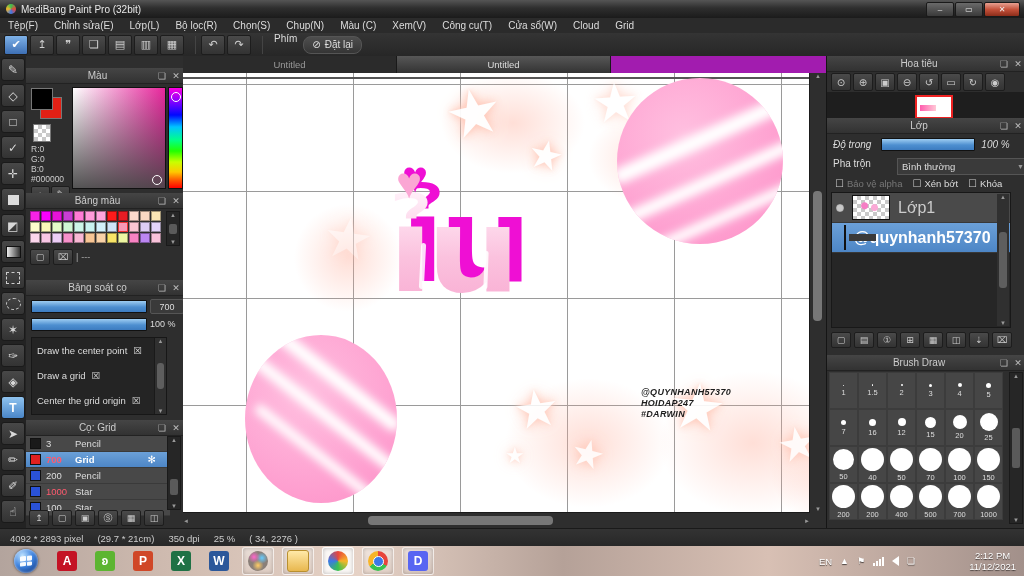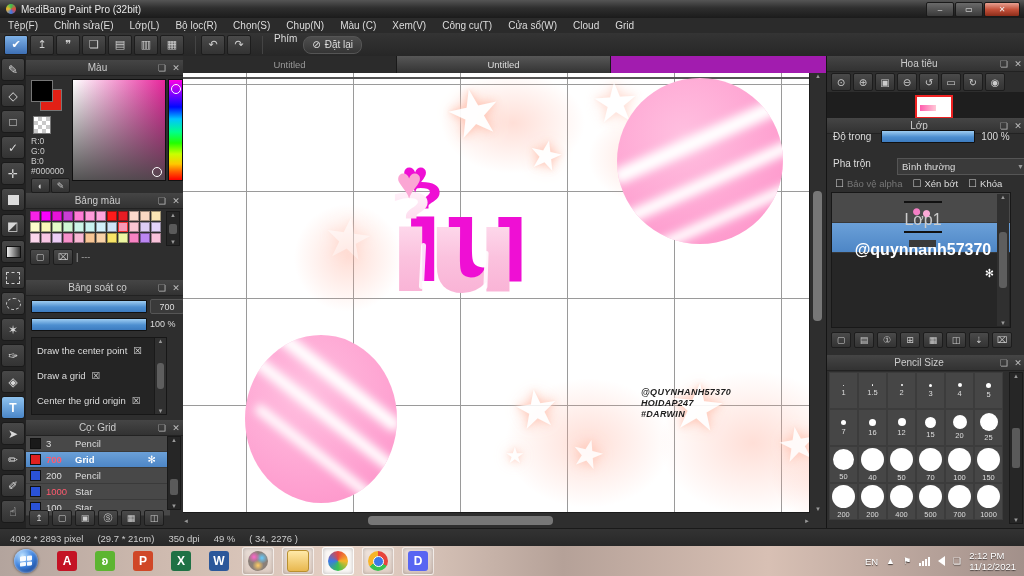--- a/index.html
+++ b/index.html
@@ -101,21 +101,21 @@
   #nav-icons{position:absolute;left:4px;top:17px;display:flex;gap:2px;align-items:center;}
   .nbtn{width:18px;height:16px;border:1px solid #1d1d1d;border-radius:2px;
     background:linear-gradient(#4a4a4a,#333);color:#ccc;font-size:10px;display:flex;align-items:center;justify-content:center;}
   #nav-strip{position:absolute;left:0;top:36px;width:100%;height:26px;background:#1e1e1e;}
   #nav-thumb{position:absolute;left:88px;top:3px;width:34px;height:20px;background:#fff;border:2px solid #e22;}
   #nav-thumb i{position:absolute;left:3px;top:8px;width:16px;height:6px;
     background:linear-gradient(90deg,#f39,#fbc);opacity:.8;}
   
   .lrow{display:flex;align-items:center;font-size:10px;color:#ddd;}
   #layer-list{position:absolute;left:4px;top:74px;width:178px;height:134px;background:#262626;border:1px solid #181818;}
-  .layer{height:29px;display:flex;align-items:center;gap:8px;border-bottom:1px solid #383838;background:#4a4a4a;padding-left:4px;flex-direction:column;}
+  .layer{height:29px;display:flex;align-items:center;gap:8px;border-bottom:1px solid #383838;background:#4a4a4a;padding-left:4px;}
   .layer.selected{background:linear-gradient(#6ba0d8,#4d86c6);color:#fff;font-weight:bold;}
   .layer .eye{width:8px;height:8px;border-radius:50%;background:#c9c9c9;box-shadow:0 0 1px #000 inset;}
   .layer .lth{width:36px;height:23px;border:1px solid #111;position:relative;}
   .layer .gear{margin-left:auto;margin-right:16px;color:#fff;font-size:11px;}
   .lscroll{position:absolute;right:1px;top:1px;width:12px;height:132px;background:#303030;
     display:flex;flex-direction:column;align-items:center;justify-content:space-between;font-size:6px;color:#999;}
   .lscroll .thumb{width:8px;height:56px;background:#5e5e5e;border-radius:3px;}
   #layer-tools{position:absolute;left:4px;top:214px;display:flex;gap:3px;align-items:center;}
   .chk{font-size:9.5px;display:flex;align-items:center;gap:3px;}
   .chk .box{font-size:10px;color:#ccc;}
@@ -183,21 +183,21 @@
     border:1px solid rgba(255,255,255,.5);box-shadow:inset 0 0 4px rgba(0,0,0,.25);}
   .task.bright{background:rgba(255,255,255,.85);}
   .appicon{width:20px;height:20px;border-radius:3px;display:flex;align-items:center;justify-content:center;
     font-size:12px;font-weight:bold;color:#fff;line-height:1;}
   #tray{margin-left:auto;display:flex;align-items:center;gap:8px;padding-right:8px;
     font-size:9.5px;color:#fff;text-shadow:0 1px 1px rgba(0,0,0,.6);}
   .trayglyph{font-size:9px;}
   .netbars{display:flex;align-items:flex-end;gap:1px;}
   .netbars i{width:2px;background:#fff;display:block;}
   .speaker{width:0;height:0;border:5px solid transparent;border-right:7px solid #fff;border-left:0;position:relative;}
-  #clock{text-align:left;line-height:11px;}
+  #clock{text-align:center;line-height:11px;margin-left:46px;}
 </style>
 </head>
 <body>
 
 <div class="abs" id="titlebar">
   <span id="appicon"></span>
   <span>MediBang Paint Pro (32bit)</span>
   <span class="winbtns">
     <span class="wbtn">–</span>
     <span class="wbtn">▭</span>
@@ -265,21 +265,21 @@
     <div class="tool">◈</div>
     <div class="tool active">T</div>
     <div class="tool">➤</div>
     <div class="tool">✏</div>
     <div class="tool">✐</div>
     <div class="tool">☝</div>
   </div>
 
 <div class="abs" id="leftdock">
 
-  <div class="panel" id="p-color" style="top:4px;height:137px;">
+  <div class="panel" id="p-color" style="top:12px;height:137px;">
     <div class="ptitle">
       <span class="ic"> </span>
         <span class="t">Màu</span>
       <span class="ic">❏</span>
       <span class="ic">✕</span>
     </div>
     <div class="swbg"></div>
     <div class="swfg"></div>
     <div class="swtr checker"></div>
     <div class="rgbtxt">
@@ -533,21 +533,21 @@
     </div>
   </div>
 
   <div class="panel" id="p-layers" style="top:62px;height:237px;">
     <div class="ptitle">
       <span class="ic"> </span>
         <span class="t">Lớp</span>
       <span class="ic">❏</span>
       <span class="ic">✕</span>
     </div>
-    <div class="lrow abs" style="left:6px;top:12px;width:186px;">
+    <div class="lrow abs" style="left:6px;top:20px;width:186px;font-style:italic;">
       <span>Độ trong</span>
       <span class="sl" style="width:92px;margin-left:10px;"></span>
       <span style="margin-left:6px;">100 %</span>
     </div>
     <div class="lrow abs" style="left:6px;top:40px;width:186px;position:absolute;">
       <span>Pha trộn</span>
       <span id="blend-box">
         <span>Bình thường</span>
           <span class="arr">▼</span>
       </span>
@@ -588,21 +588,21 @@
         <span class="pbtn">▦</span>
         <span class="pbtn">◫</span>
         <span class="pbtn">⇣</span>
         <span class="pbtn">⌧</span>
       </div>
   </div>
 
   <div class="panel" id="p-bsize" style="top:299px;height:173px;border-bottom:none;">
     <div class="ptitle">
       <span class="ic"> </span>
-        <span class="t">Pencil Size</span>
+        <span class="t">Brush Draw</span>
       <span class="ic">❏</span>
       <span class="ic">✕</span>
     </div>
     <div id="bs-grid">
         <span class="bcell">
           <span class="dot" style="width:1px;height:1px;"></span>
           <span class="num">1</span>
         </span>
         <span class="bcell">
           <span class="dot" style="width:1.5px;height:1.5px;"></span>
@@ -702,21 +702,21 @@
         <span class="thumb" style="height:40px;"></span>
         <span>▼</span>
     </div>
   </div>
 </div>
 
 <div class="abs" id="statusbar">
   <span>4092 * 2893 pixel</span>
   <span>(29.7 * 21cm)</span>
   <span>350 dpi</span>
-  <span>49 %</span>
+  <span>25 %</span>
   <span>( 34, 2276 )</span>
 </div>
 
 <div class="abs" id="taskbar">
   <div id="orb">
     <span class="flag">
         <i></i>
         <i></i>
         <i></i>
         <i></i>

